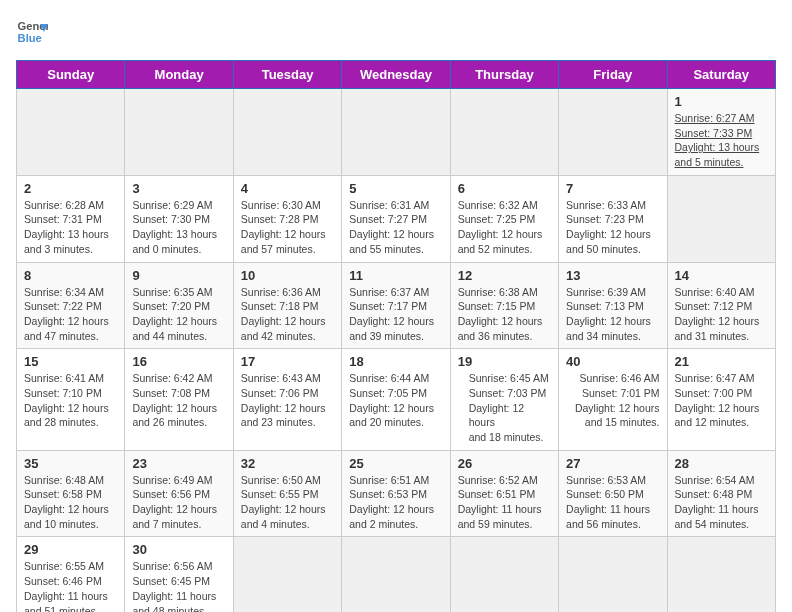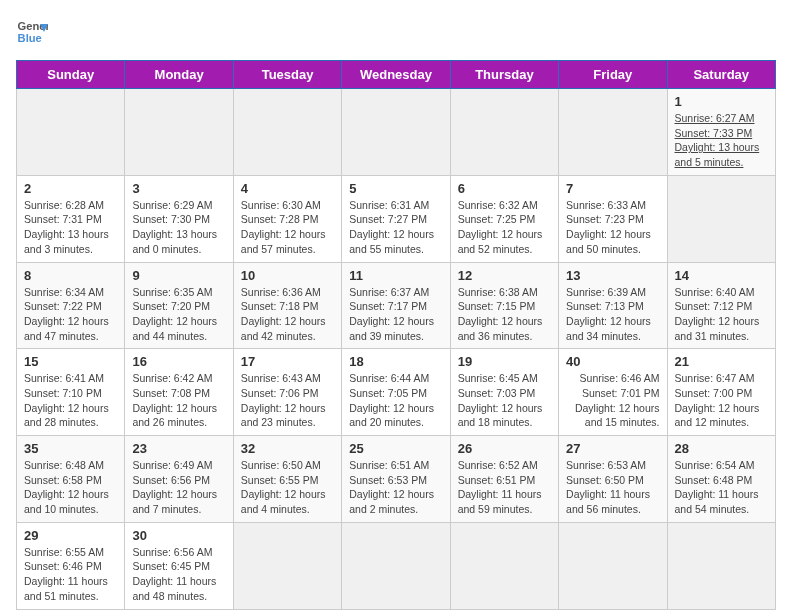--- a/index.html
+++ b/index.html
@@ -238,21 +238,21 @@
         </td>
         <td>
           <span class="day-num">18</span>
           <div class="day-info" style="white-space: pre-line;">Sunrise: 6:44 AM
 Sunset: 7:05 PM
 Daylight: 12 hours
 and 20 minutes.</div>
         </td>
         <td>
           <span class="day-num">19</span>
-          <div class="day-info" style="white-space: pre-line;">Sunrise: 6:45 AM
+          <div class="day-info" style="white-space: pre-line; margin-left: 11px;">Sunrise: 6:45 AM
 Sunset: 7:03 PM
 Daylight: 12 hours
 and 18 minutes.</div>
         </td>
         <td>
           <span class="day-num">40</span>
           <div class="day-info" style="white-space: pre-line; text-align: right;">Sunrise: 6:46 AM
 Sunset: 7:01 PM
 Daylight: 12 hours
 and 15 minutes.</div>

